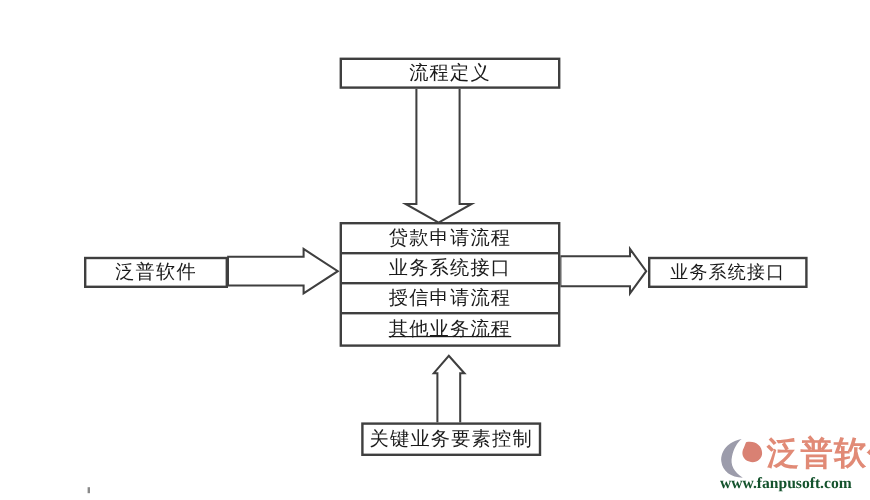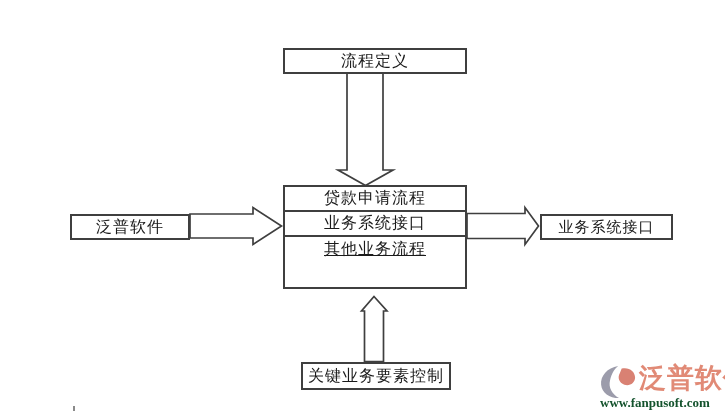--- a/index.html
+++ b/index.html
@@ -26,21 +26,21 @@
     display: flex;
     align-items: center;
     justify-content: center;
     font-size: 16px;
     letter-spacing: 1px;
     white-space: nowrap;
   }
   .box-top    { left: 283px; top: 48px;  width: 184px; height: 26px; }
   .box-left   { left: 70px;  top: 214px; width: 120px; height: 26px; }
   .box-right  { left: 540px; top: 214px; width: 133px; height: 26px; font-size: 15px; }
-  .box-bottom { left: 301px; top: 362px; width: 150px; height: 28px; }
+  .box-bottom { left: 301px; top: 352px; width: 150px; height: 28px; }
   .stack {
     position: absolute;
     left: 283px; top: 185px;
     width: 184px; height: 104px;
     box-sizing: border-box;
     border: 2px solid #3f3f3f;
     background: #ffffff;
     display: grid;
     grid-template-rows: repeat(4, 1fr);
   }
@@ -84,20 +84,21 @@
     <polygon points="374,296.5 387,311 383.5,311 383.5,361.5 364.5,361.5 364.5,311 361.5,311" fill="#ffffff" stroke="#3f3f3f" stroke-width="1.7" stroke-linejoin="miter"></polygon>
   </svg>
 
   <div class="box box-top">流程定义</div>
 
   <div class="box box-left">泛普软件</div>
 
   <div class="stack">
     <div class="stack-row">贷款申请流程</div>
     <div class="stack-row">业务系统接口</div>
+    <div class="stack-row">授信申请流程</div>
     <div class="stack-row">其他业务流程</div>
   </div>
 
   <div class="box box-right">业务系统接口</div>
 
   <div class="box box-bottom">关键业务要素控制</div>
 
   <div class="watermark">
     <svg class="wm-icon" viewBox="0 0 44 38" xmlns="http://www.w3.org/2000/svg">
       <path fill="#9c9cab" d="M21,1 C9,3 1,12 2,22 C3,31 11,37 22,37 C14,32 10,25 12,17 C13.5,10 17,4 21,1 Z"></path>

